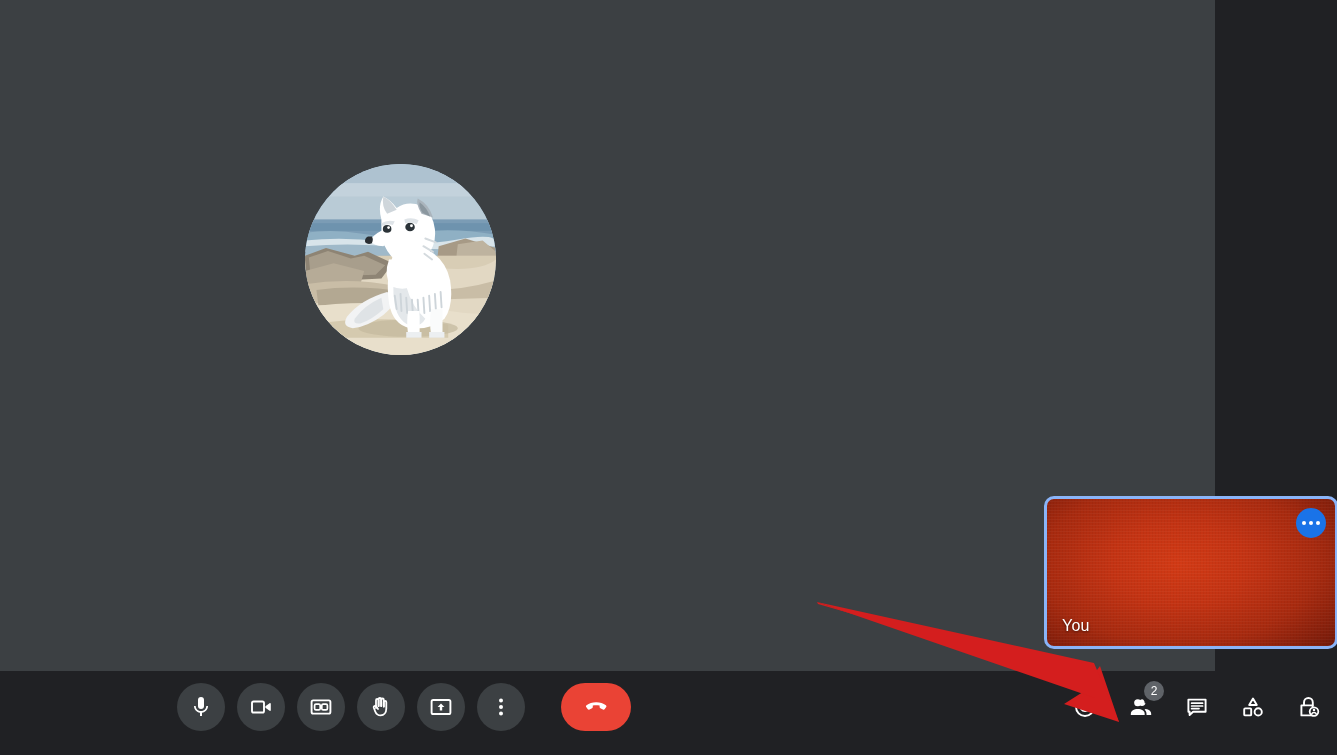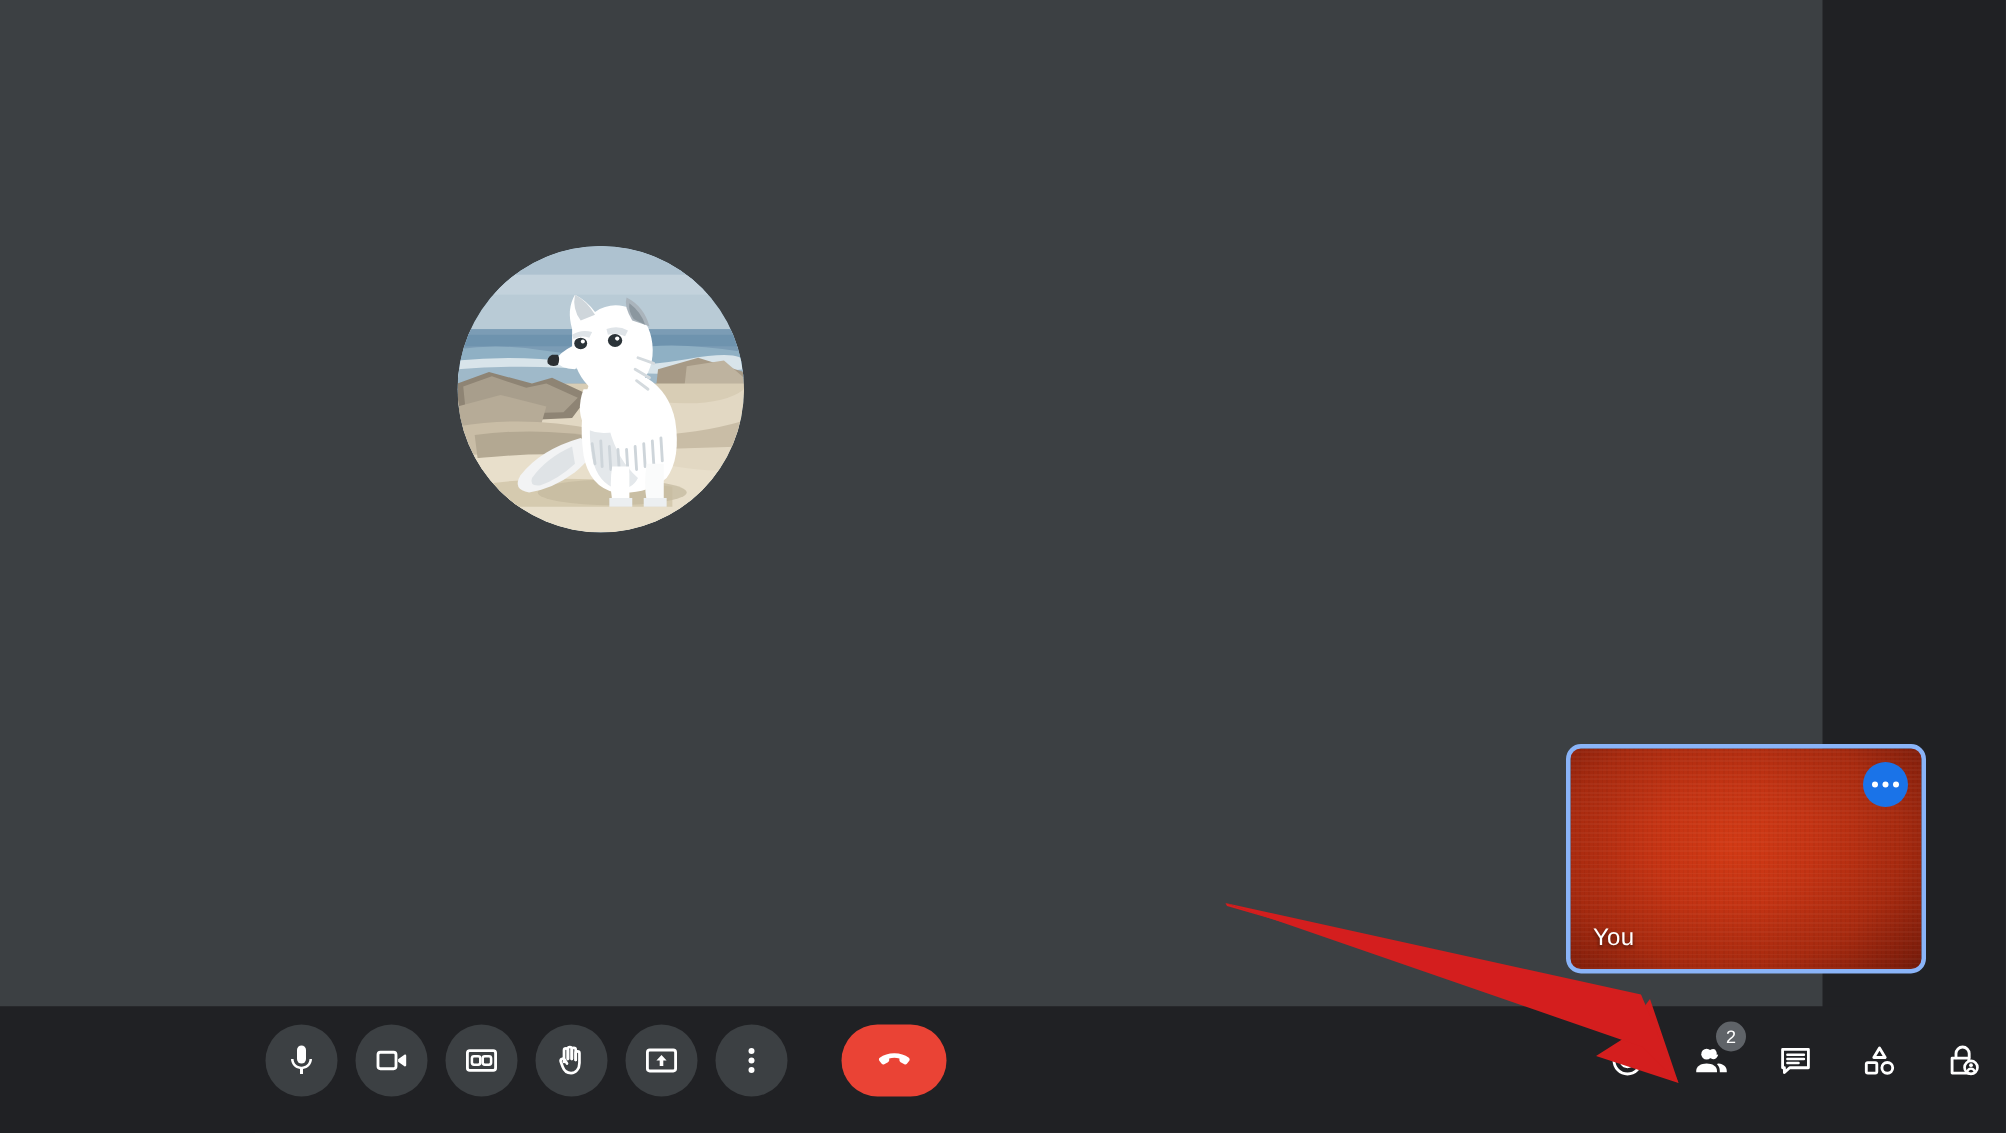--- a/index.html
+++ b/index.html
@@ -49,21 +49,21 @@
     overflow: hidden;
     background: #8aa2b4;
   }
   #avatar svg { display: block; width: 191px; height: 191px; }
 
   
   #self-tile {
     position: absolute;
     left: 1044px;
     top: 496px;
-    width: 240px;
+    width: 294px;
     height: 153px;
     border-radius: 10px;
     border: 3px solid #8ab4f8;
     box-sizing: border-box;
     overflow: hidden;
     background:
       radial-gradient(ellipse 92% 105% at 46% 44%,
         #d23a15 0%,
         #c33313 26%,
         #a72a0f 52%,

